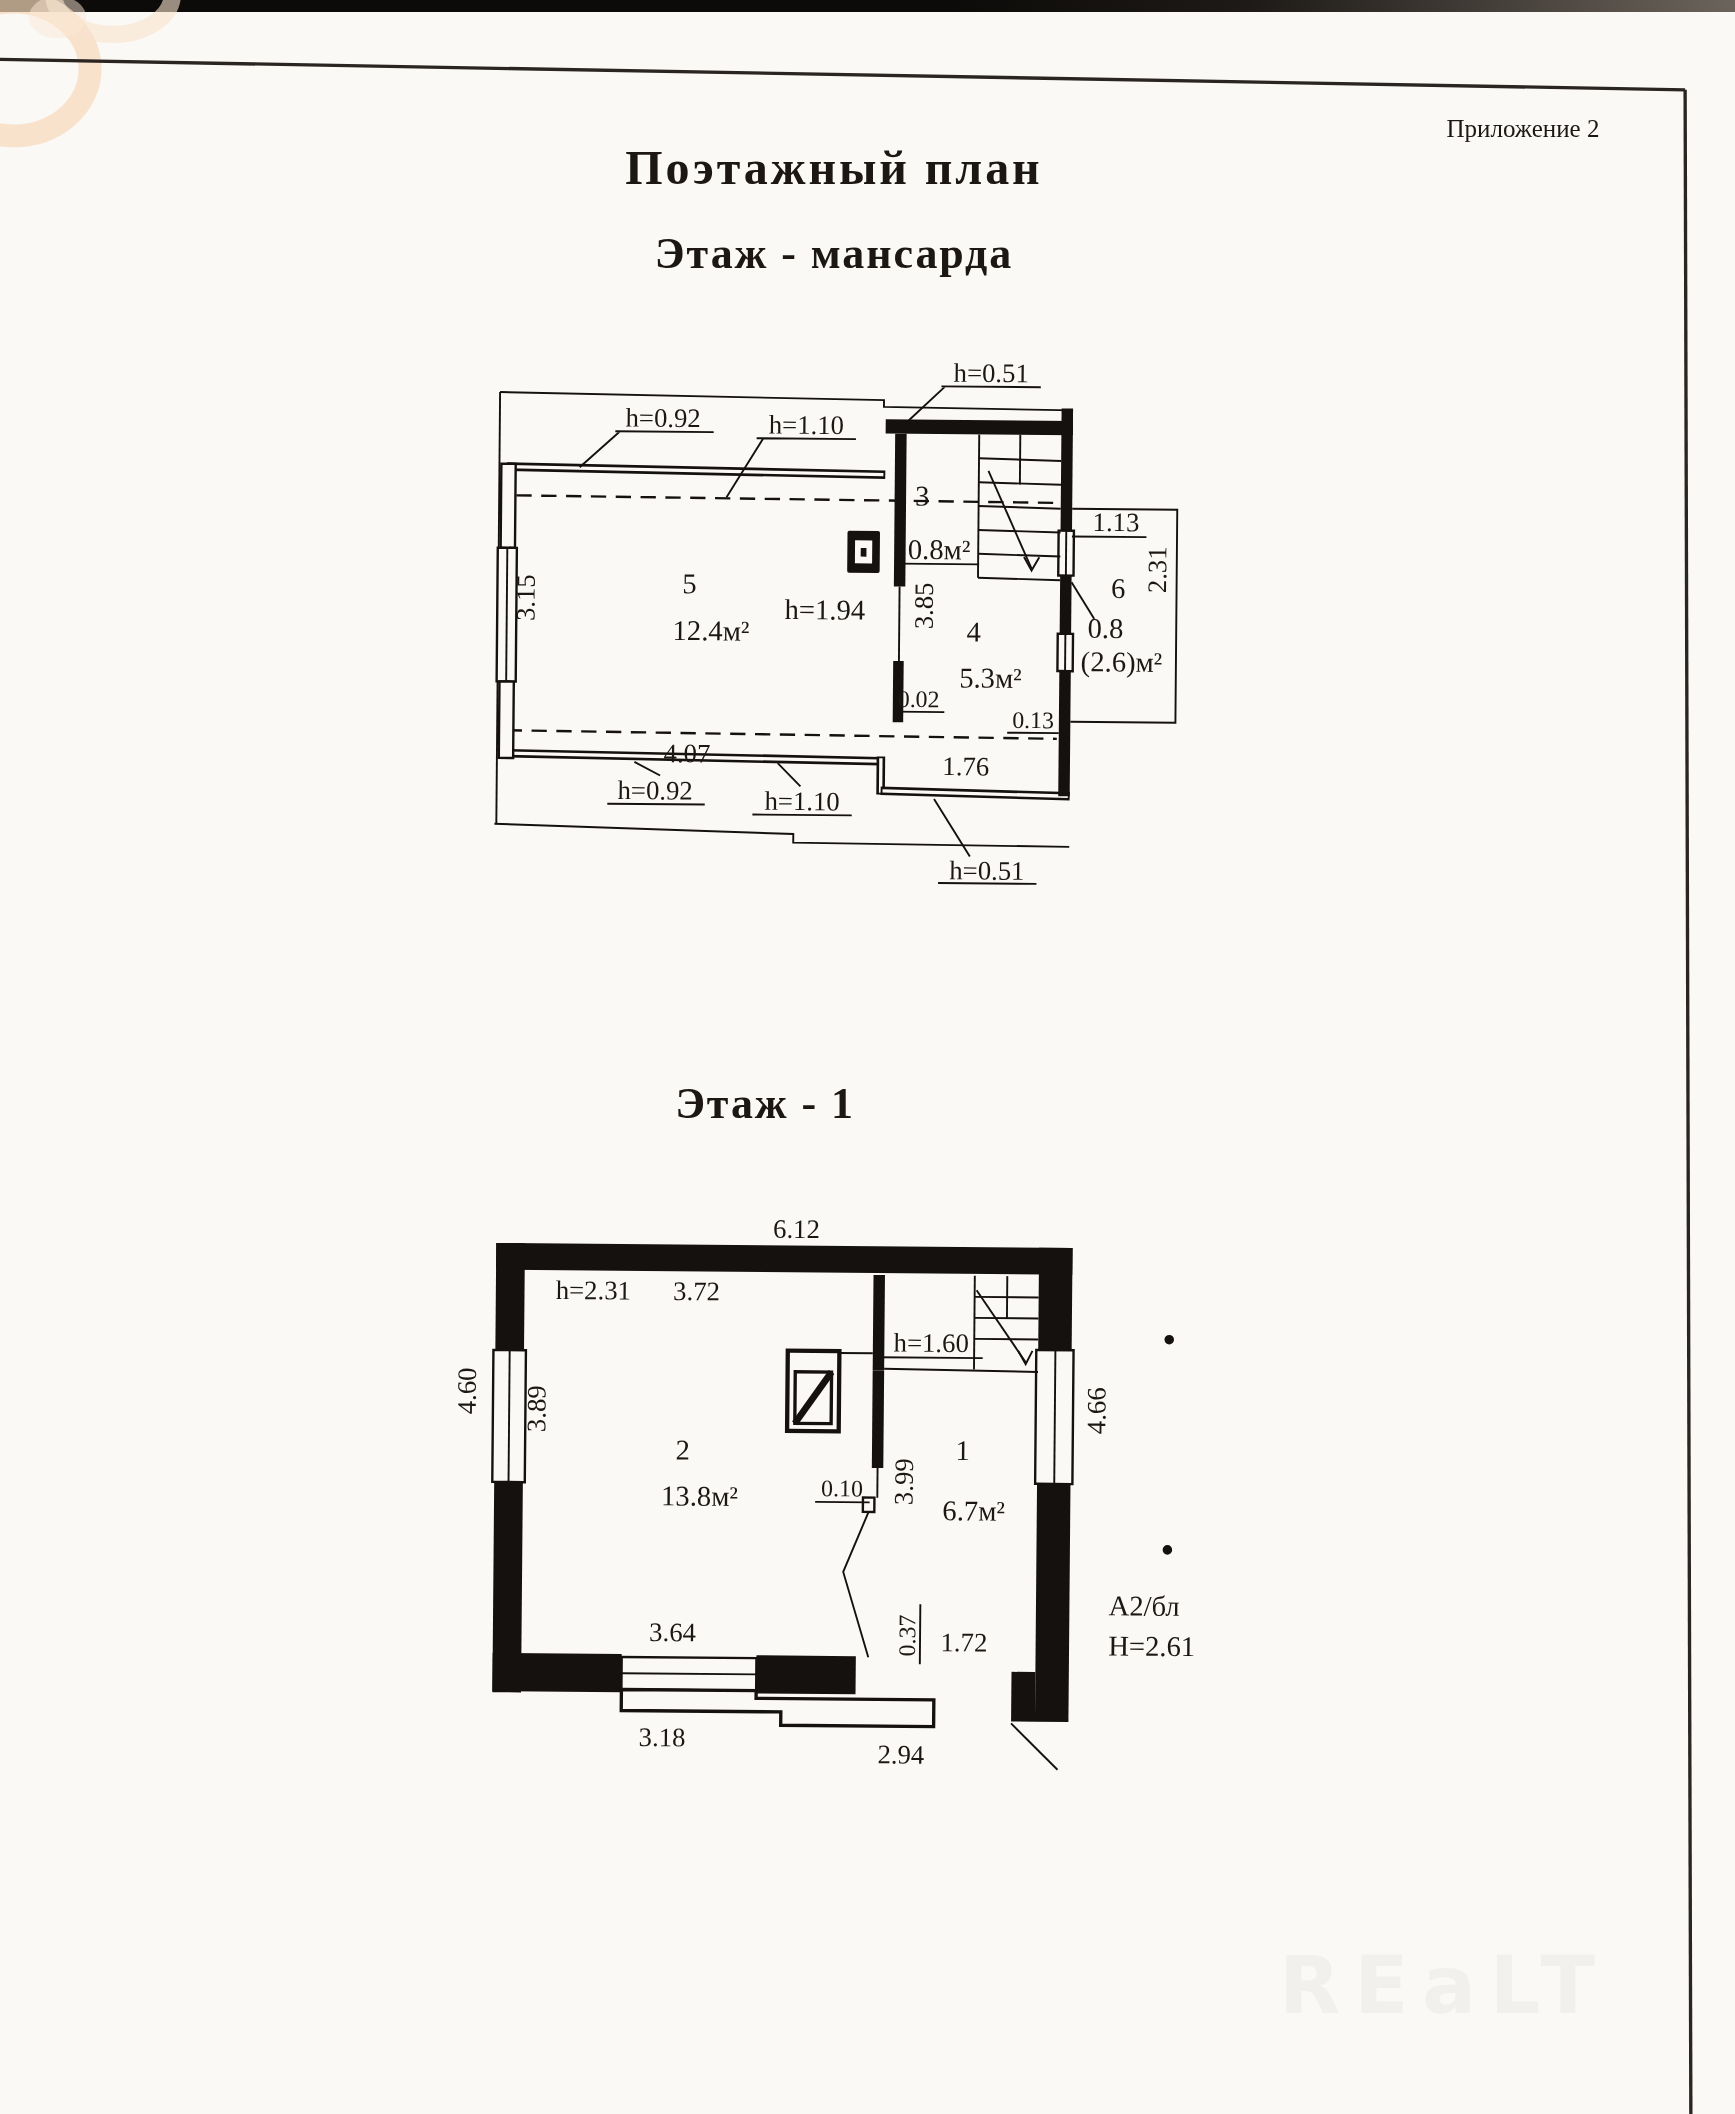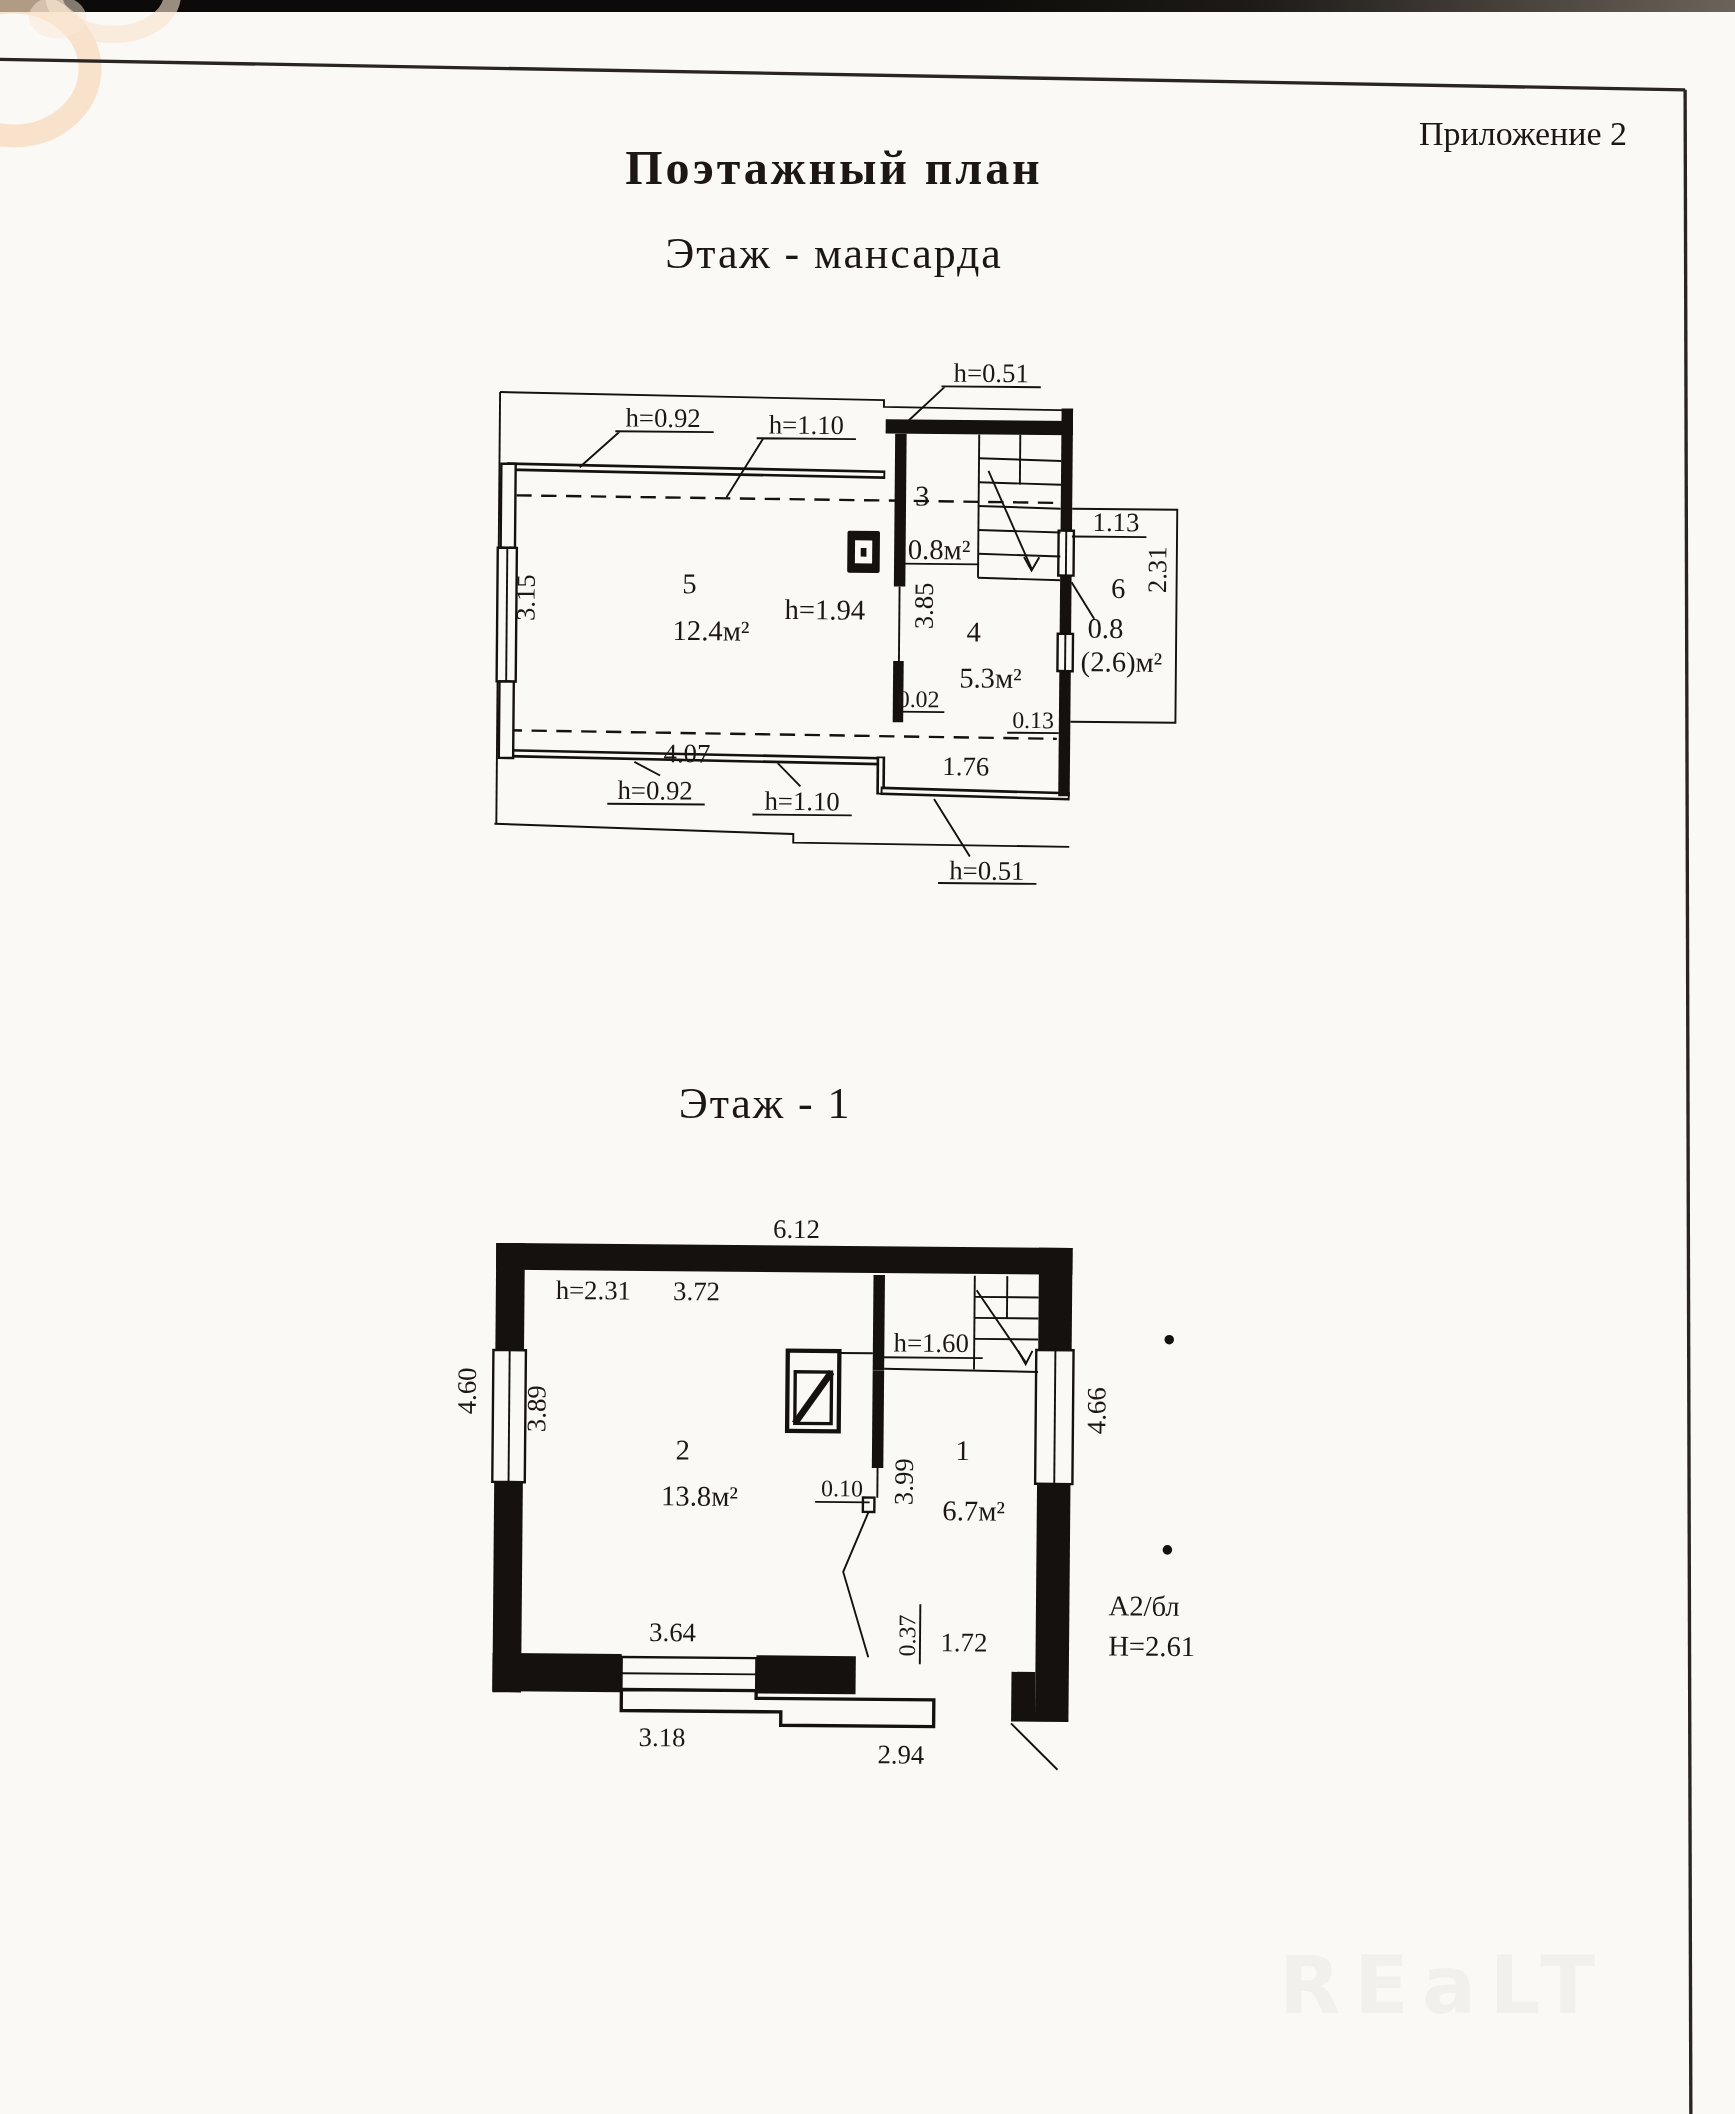--- a/index.html
+++ b/index.html
@@ -2,22 +2,22 @@
 <html><head>
 <meta charset="utf-8">
 <style>
   html,body{margin:0;padding:0;}
   body{width:1736px;height:2114px;position:relative;background:#ffffff;
        font-family:"Liberation Serif","DejaVu Serif",serif;color:#1c1713;overflow:hidden;}
   #page{position:absolute;inset:0;background:#fbf9f6;text-align:center;}
   .t{position:absolute;white-space:nowrap;color:#1c1713;}
   .center{transform:translateX(-50%);}
   #main-title{font-size:48px;font-weight:bold;letter-spacing:2.9px;}
-  #annex{font-size:34px;}
-  .floor-title{font-size:44px;letter-spacing:1.9px;font-weight:400;}
+  #annex{font-size:25px;}
+  .floor-title{font-size:44px;letter-spacing:1.9px;font-weight:700;}
   #total-area{font-size:32px;font-weight:bold;}
   #watermark{font-family:"DejaVu Sans","Liberation Sans",sans-serif;
              font-size:80px;font-weight:bold;letter-spacing:13.4px;
              color:#eceae6;opacity:.55;}
   #scan-band{position:absolute;left:0;top:0;width:1736px;height:11.5px;
              background:linear-gradient(to right,#0d0b09 55%,#1d1a17 72%,#4a443e 88%,#6b645c 100%);}
   svg{position:absolute;overflow:visible;}
   .plan{transform:rotate(0.5deg);transform-origin:0 0;}
   svg text{font-family:"Liberation Serif","DejaVu Serif",serif;fill:#1c1713;}
   .d{font-size:28px;}

